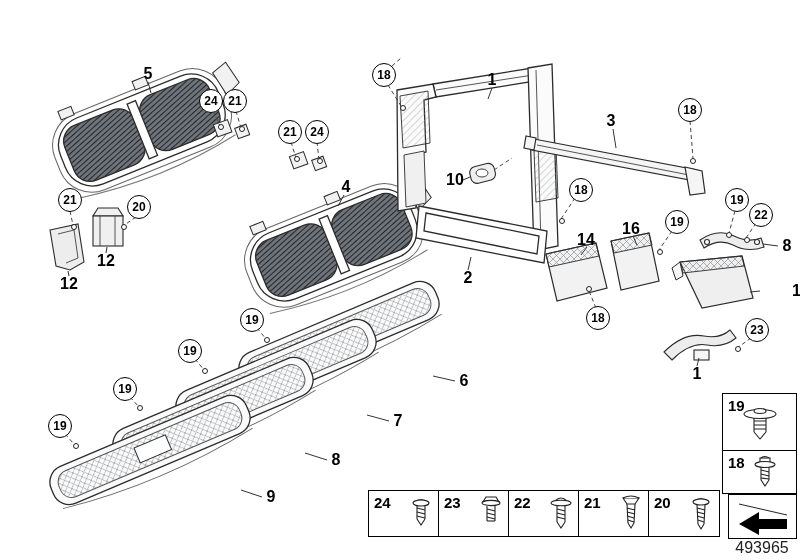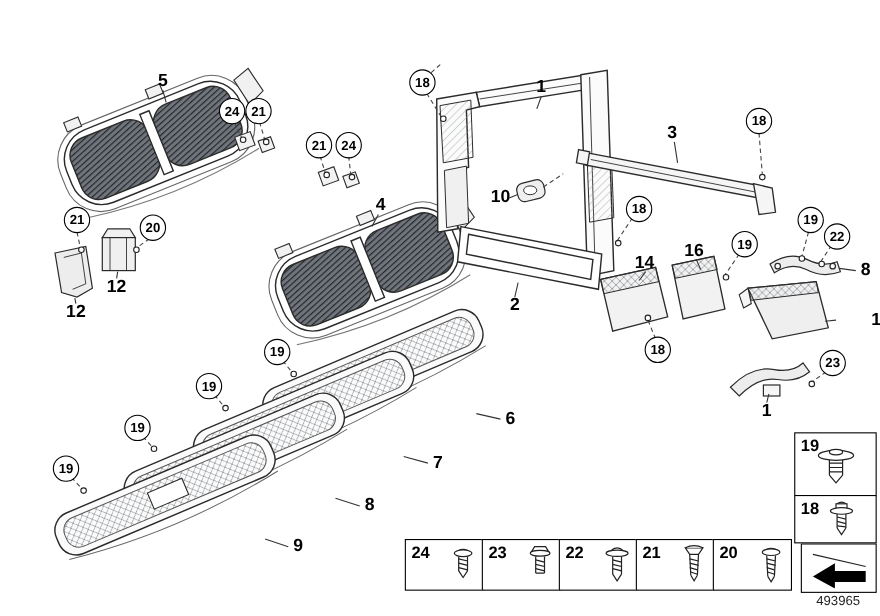--- a/index.html
+++ b/index.html
@@ -7,21 +7,21 @@
   .page{position:absolute;inset:0;background:#fff;}
   .art{position:absolute;left:0;top:0;}
   .co-plain{position:absolute;transform:translate(-50%,-50%);font-weight:bold;font-size:16px;color:#000;line-height:1;z-index:5;}
   .co-circle{position:absolute;transform:translate(-50%,-50%);width:22px;height:22px;border:1.5px solid #000;border-radius:50%;
              display:flex;align-items:center;justify-content:center;font-size:12px;font-weight:bold;color:#000;background:#fff;z-index:5;}
   .legend-box{position:absolute;border:1px solid #000;background:#fff;z-index:4;}
   .legend-box .legend-num{position:absolute;left:5px;top:3px;font-weight:bold;font-size:15px;color:#000;}
   .legend-box .legend-icon{position:absolute;right:6px;top:4px;}
   .side-box .legend-icon{right:14px;top:12px;}
   .arrow-box{position:absolute;border:1px solid #000;background:#fff;display:flex;align-items:center;justify-content:center;z-index:4;}
-  .doc-number{position:absolute;left:731px;top:539px;width:62px;text-align:center;font-size:12px;color:#222;z-index:5;}
+  .doc-number{position:absolute;left:731px;top:539px;width:62px;text-align:center;font-size:16px;color:#222;z-index:5;}
   svg{display:block;}
 </style>
 </head>
 <body>
 
 <div class="page">
 
   <svg class="art" width="800" height="560" viewBox="0 0 800 560">
     <defs>
       <pattern id="slats" width="4" height="4" patternUnits="userSpaceOnUse" patternTransform="rotate(70)">

